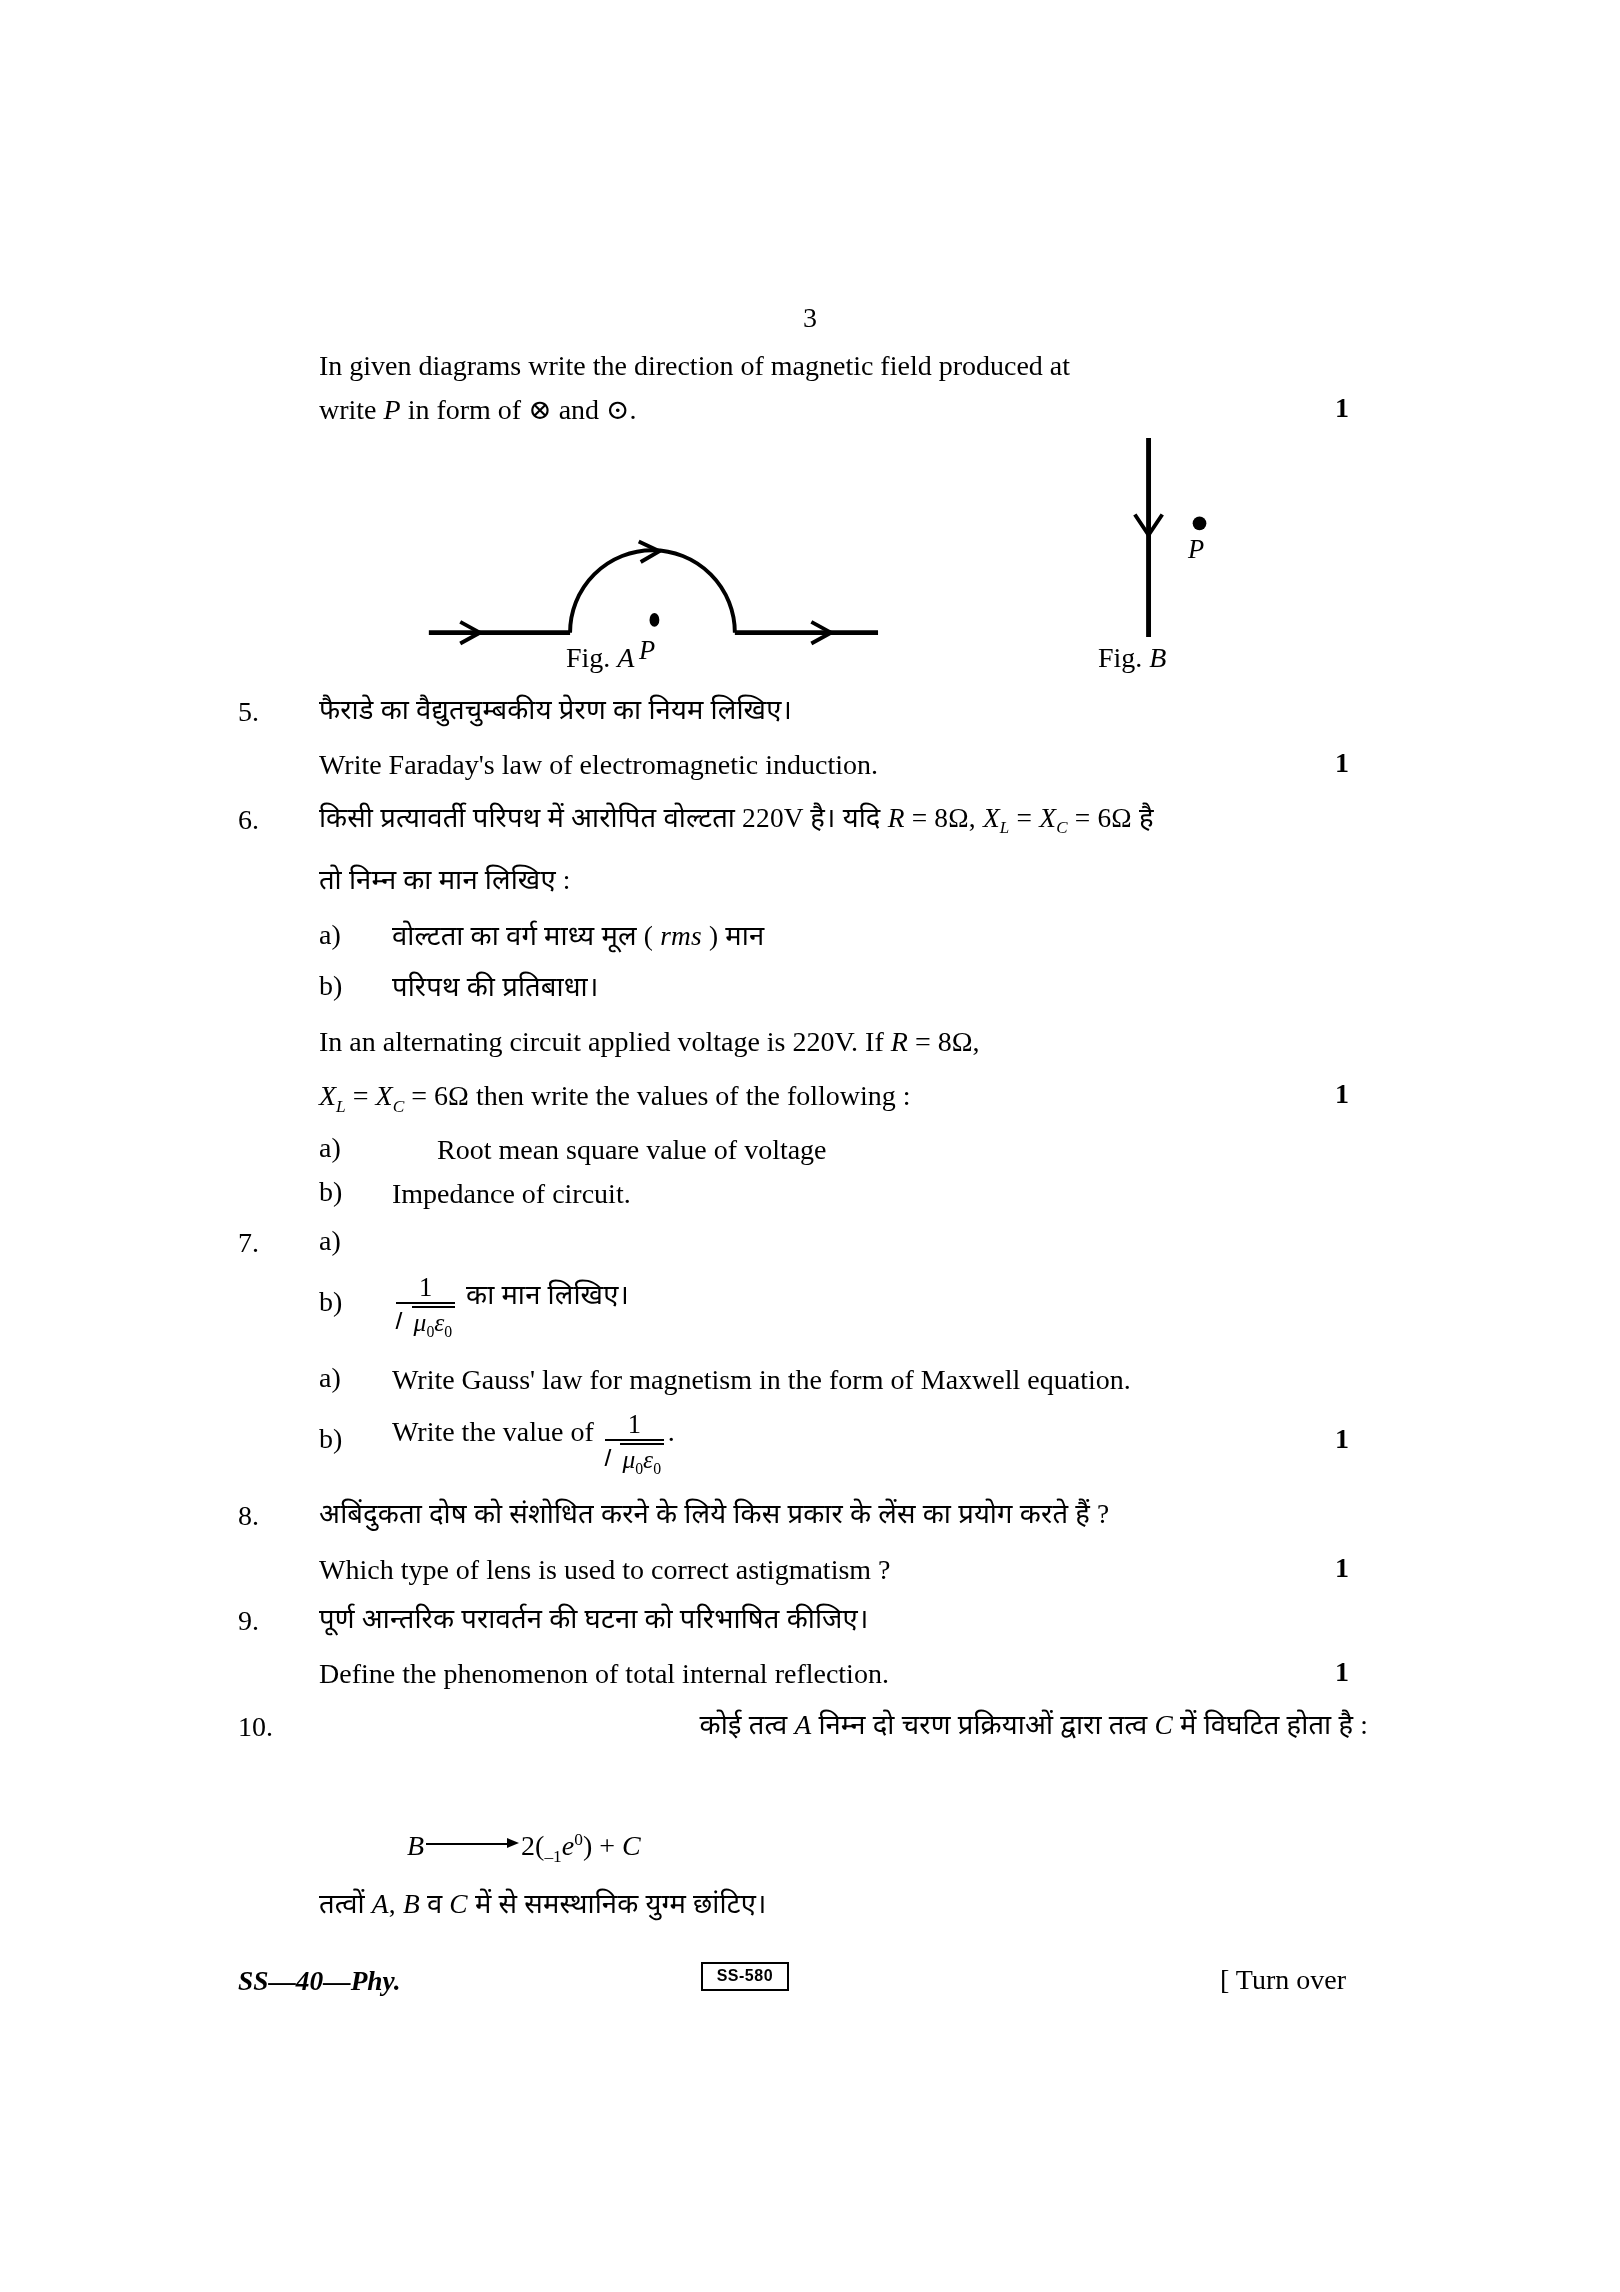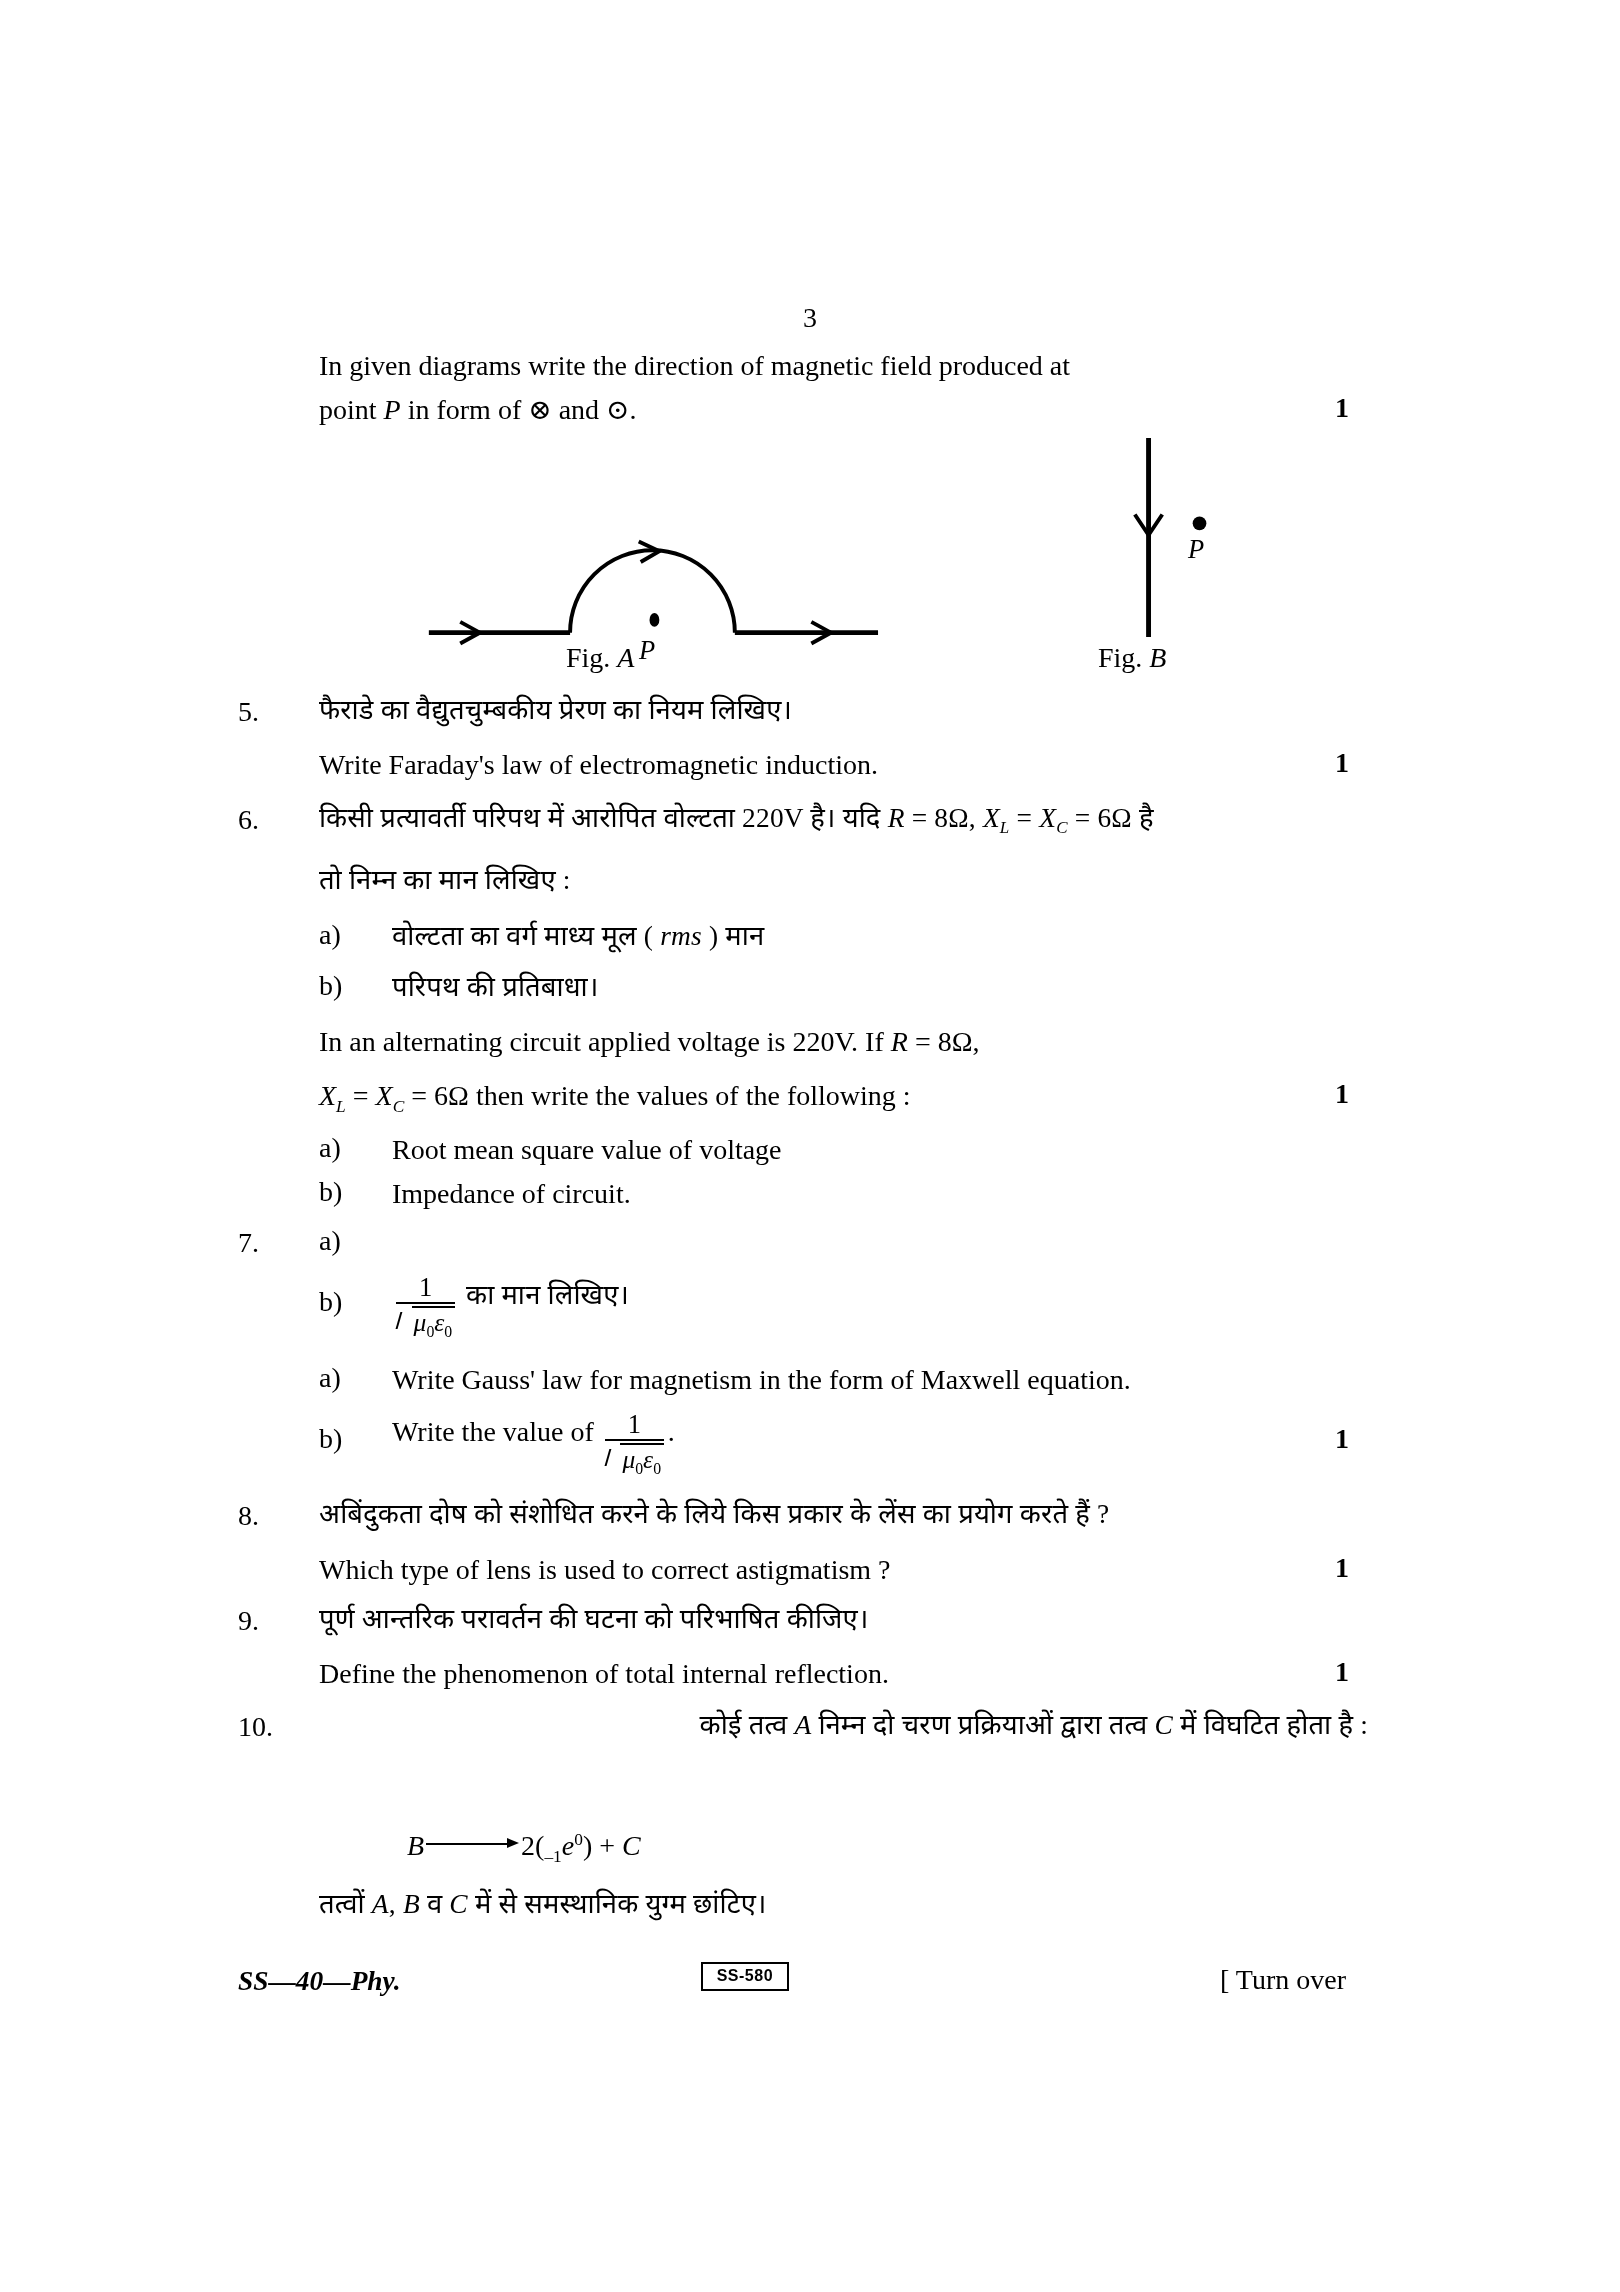--- a/index.html
+++ b/index.html
@@ -190,21 +190,21 @@
 
 <div class="page">
 
   <div class="pagenum">3</div>
 
   <div class="qbody justify" style="left:319px; top:348px; width:1017px;">
     <span>In given diagrams write the direction of magnetic field produced at</span>
   </div>
 
   <div class="qbody" style="left:319px; top:392px; width:1017px;">
-    <span>point </span><span class="mi">P</span><span> in form of </span><span>⊗</span><span> and </span><span>⊙</span><span>.</span>
+    <span>write </span><span class="mi">P</span><span> in form of </span><span>⊗</span><span> and </span><span>⊙</span><span>.</span>
   </div>
   <div class="marks" style="top:392px;">1</div>
 
   <div class="figwrap" style="left:421px; top:510px; width:510px; height:157px;">
     <svg width="510" height="157" viewBox="0 0 520 160">
 
       <line x1="8" y1="125" x2="152" y2="125" stroke="#000" stroke-width="5"></line>
 
       <path d="M 40 114 L 60 125 L 40 136" fill="none" stroke="#000" stroke-width="4"></path>
 
@@ -264,21 +264,21 @@
   <div class="qbody jfull" style="top:1024px; width:1054px;">
     <span>In an alternating circuit applied voltage is 220V. If </span><span class="mi">R</span><span>  =   8Ω,</span>
   </div>
 
   <div class="qbody" style="top:1078px;">
     <span class="mi">X</span><sub class="sm">L</sub><span> = </span><span class="mi">X</span><sub class="sm">C</sub><span> = 6Ω</span><span> then write the values of the following :</span>
   </div>
   <div class="marks" style="top:1078px;">1</div>
 
   <div class="sublabel" style="top:1132px;">a)</div>
-  <div class="subbody" style="top:1132px;">Root mean square value of voltage</div>
+  <div class="subbody" style="top:1132px;margin-left:45px;">Root mean square value of voltage</div>
 
   <div class="sublabel" style="top:1176px;">b)</div>
   <div class="subbody" style="top:1176px;">Impedance of circuit.</div>
 
   <div class="qnum" style="left:238px; top:1225px;">7.</div>
 
   <div class="sublabel" style="top:1225px;">a)</div>
 
   <div class="sublabel" style="top:1286px;">b)</div>
   <div class="subbody" style="top:1274px;">

